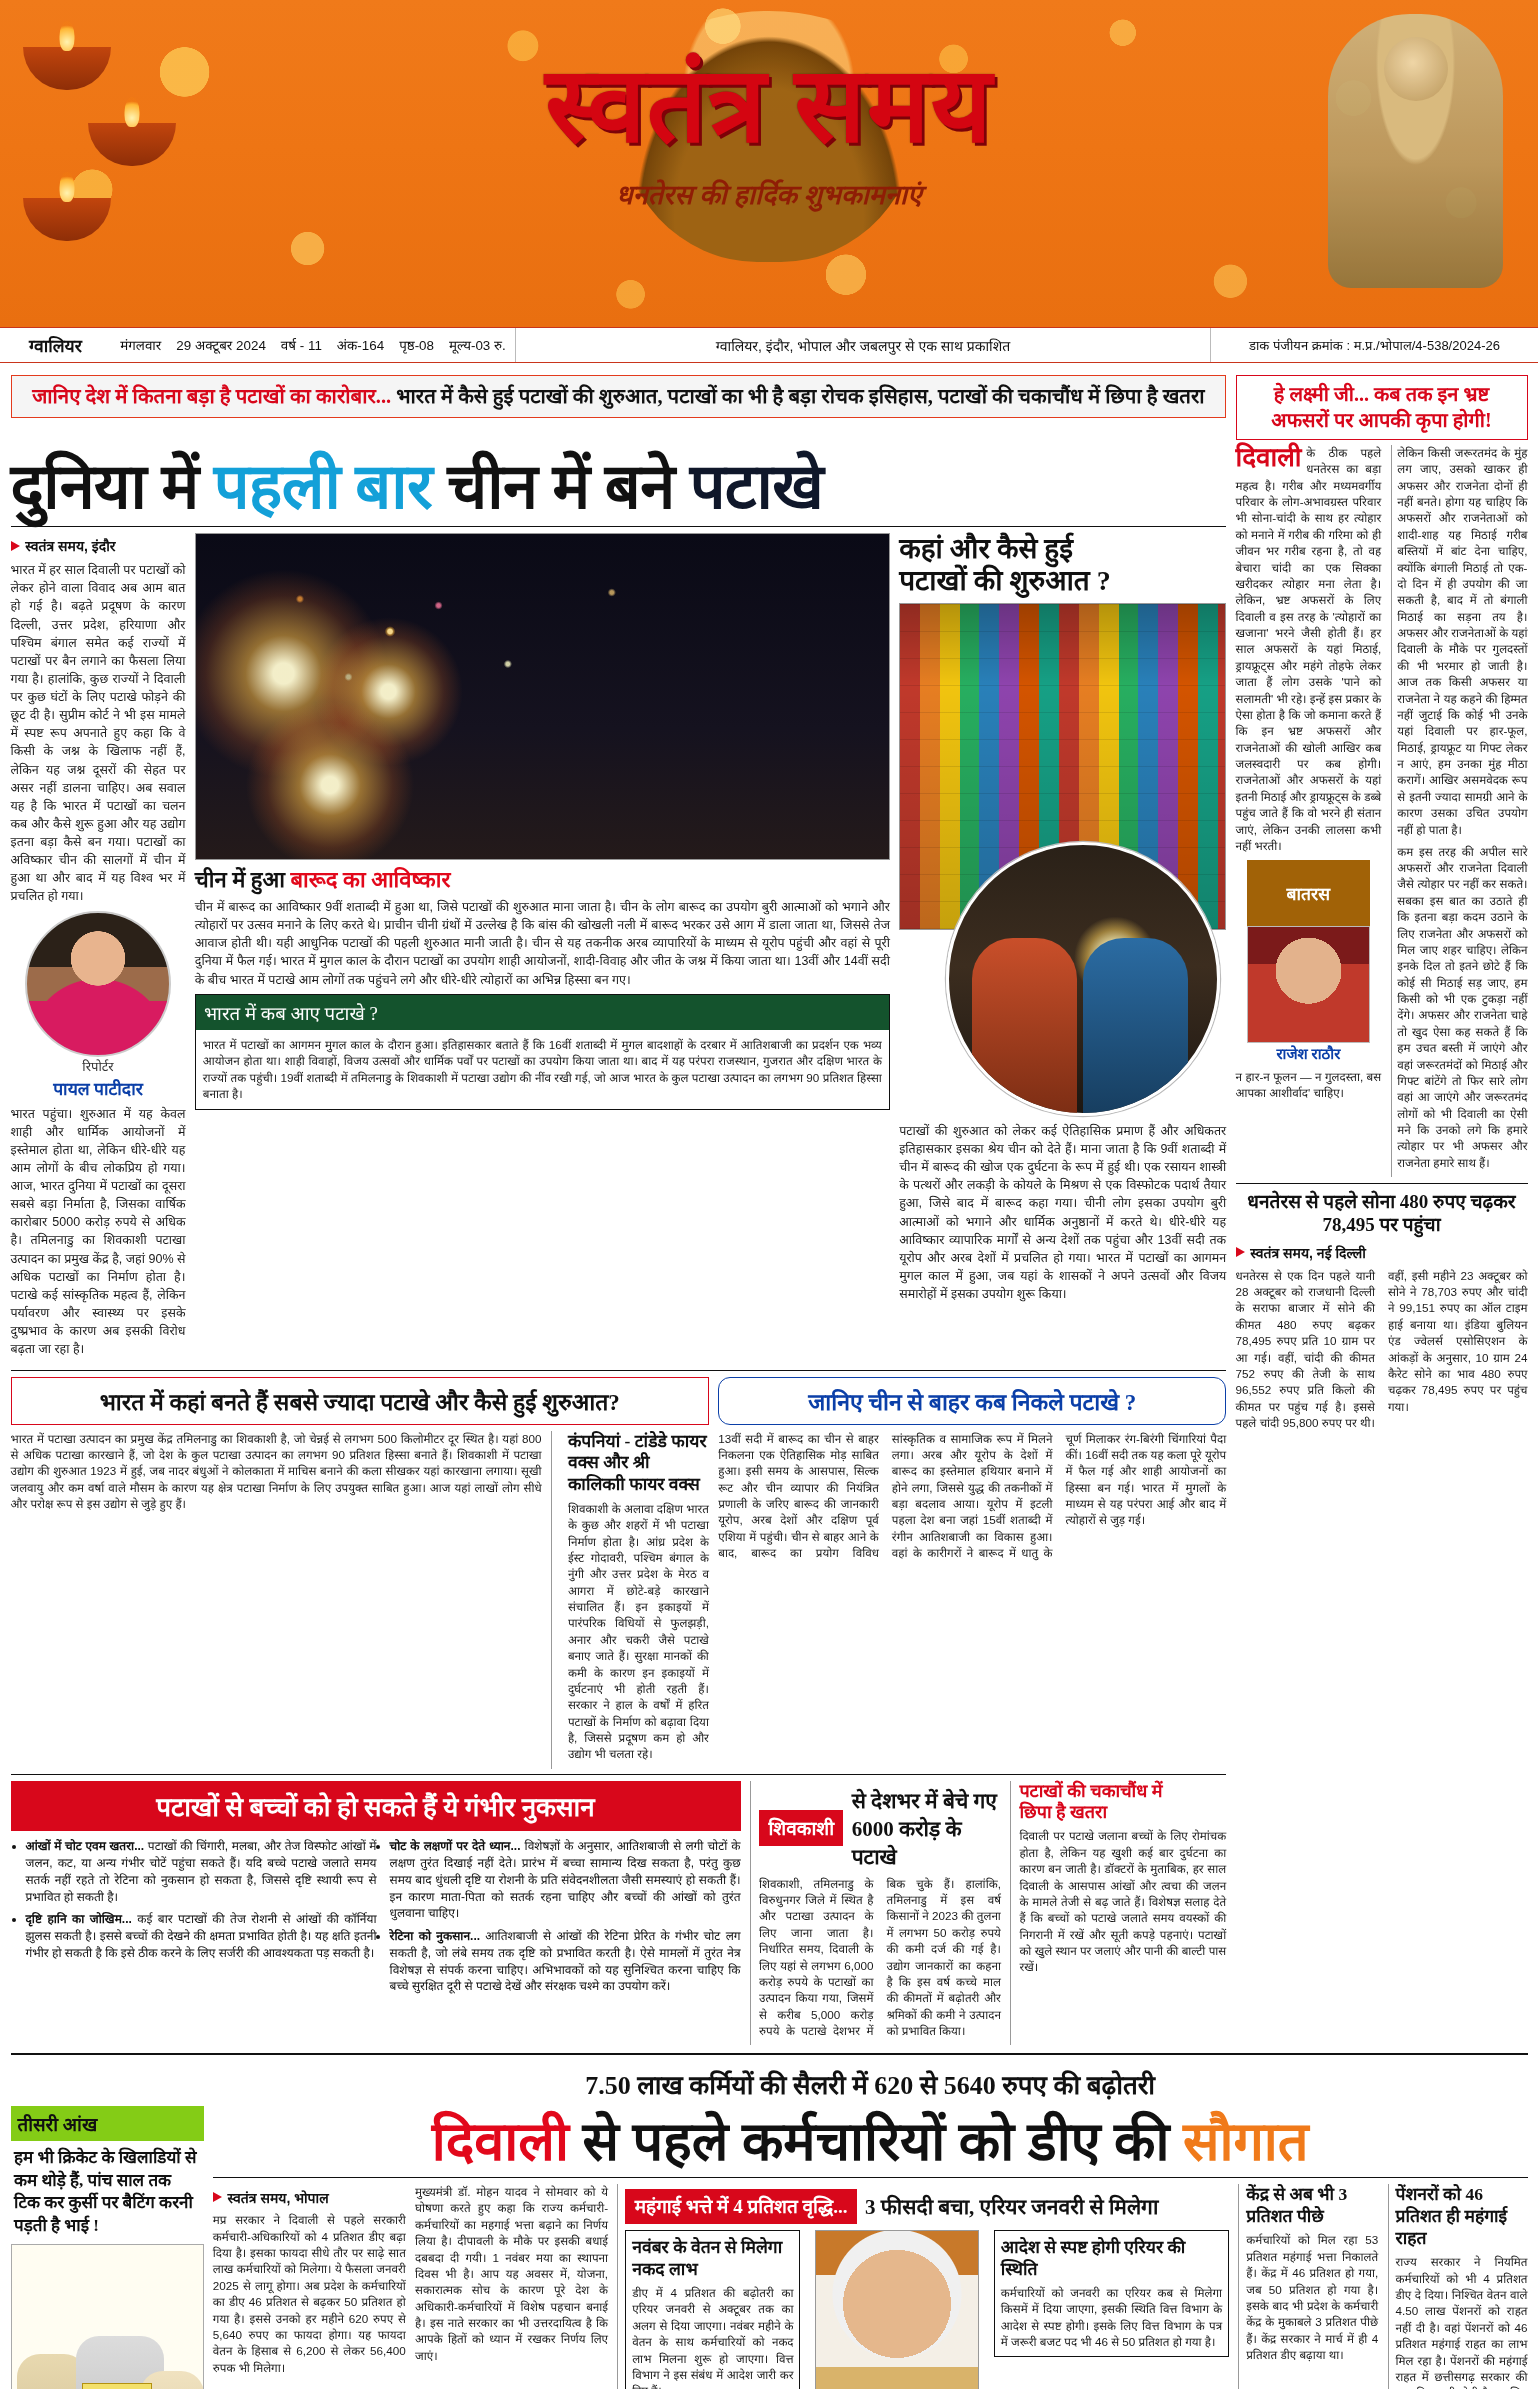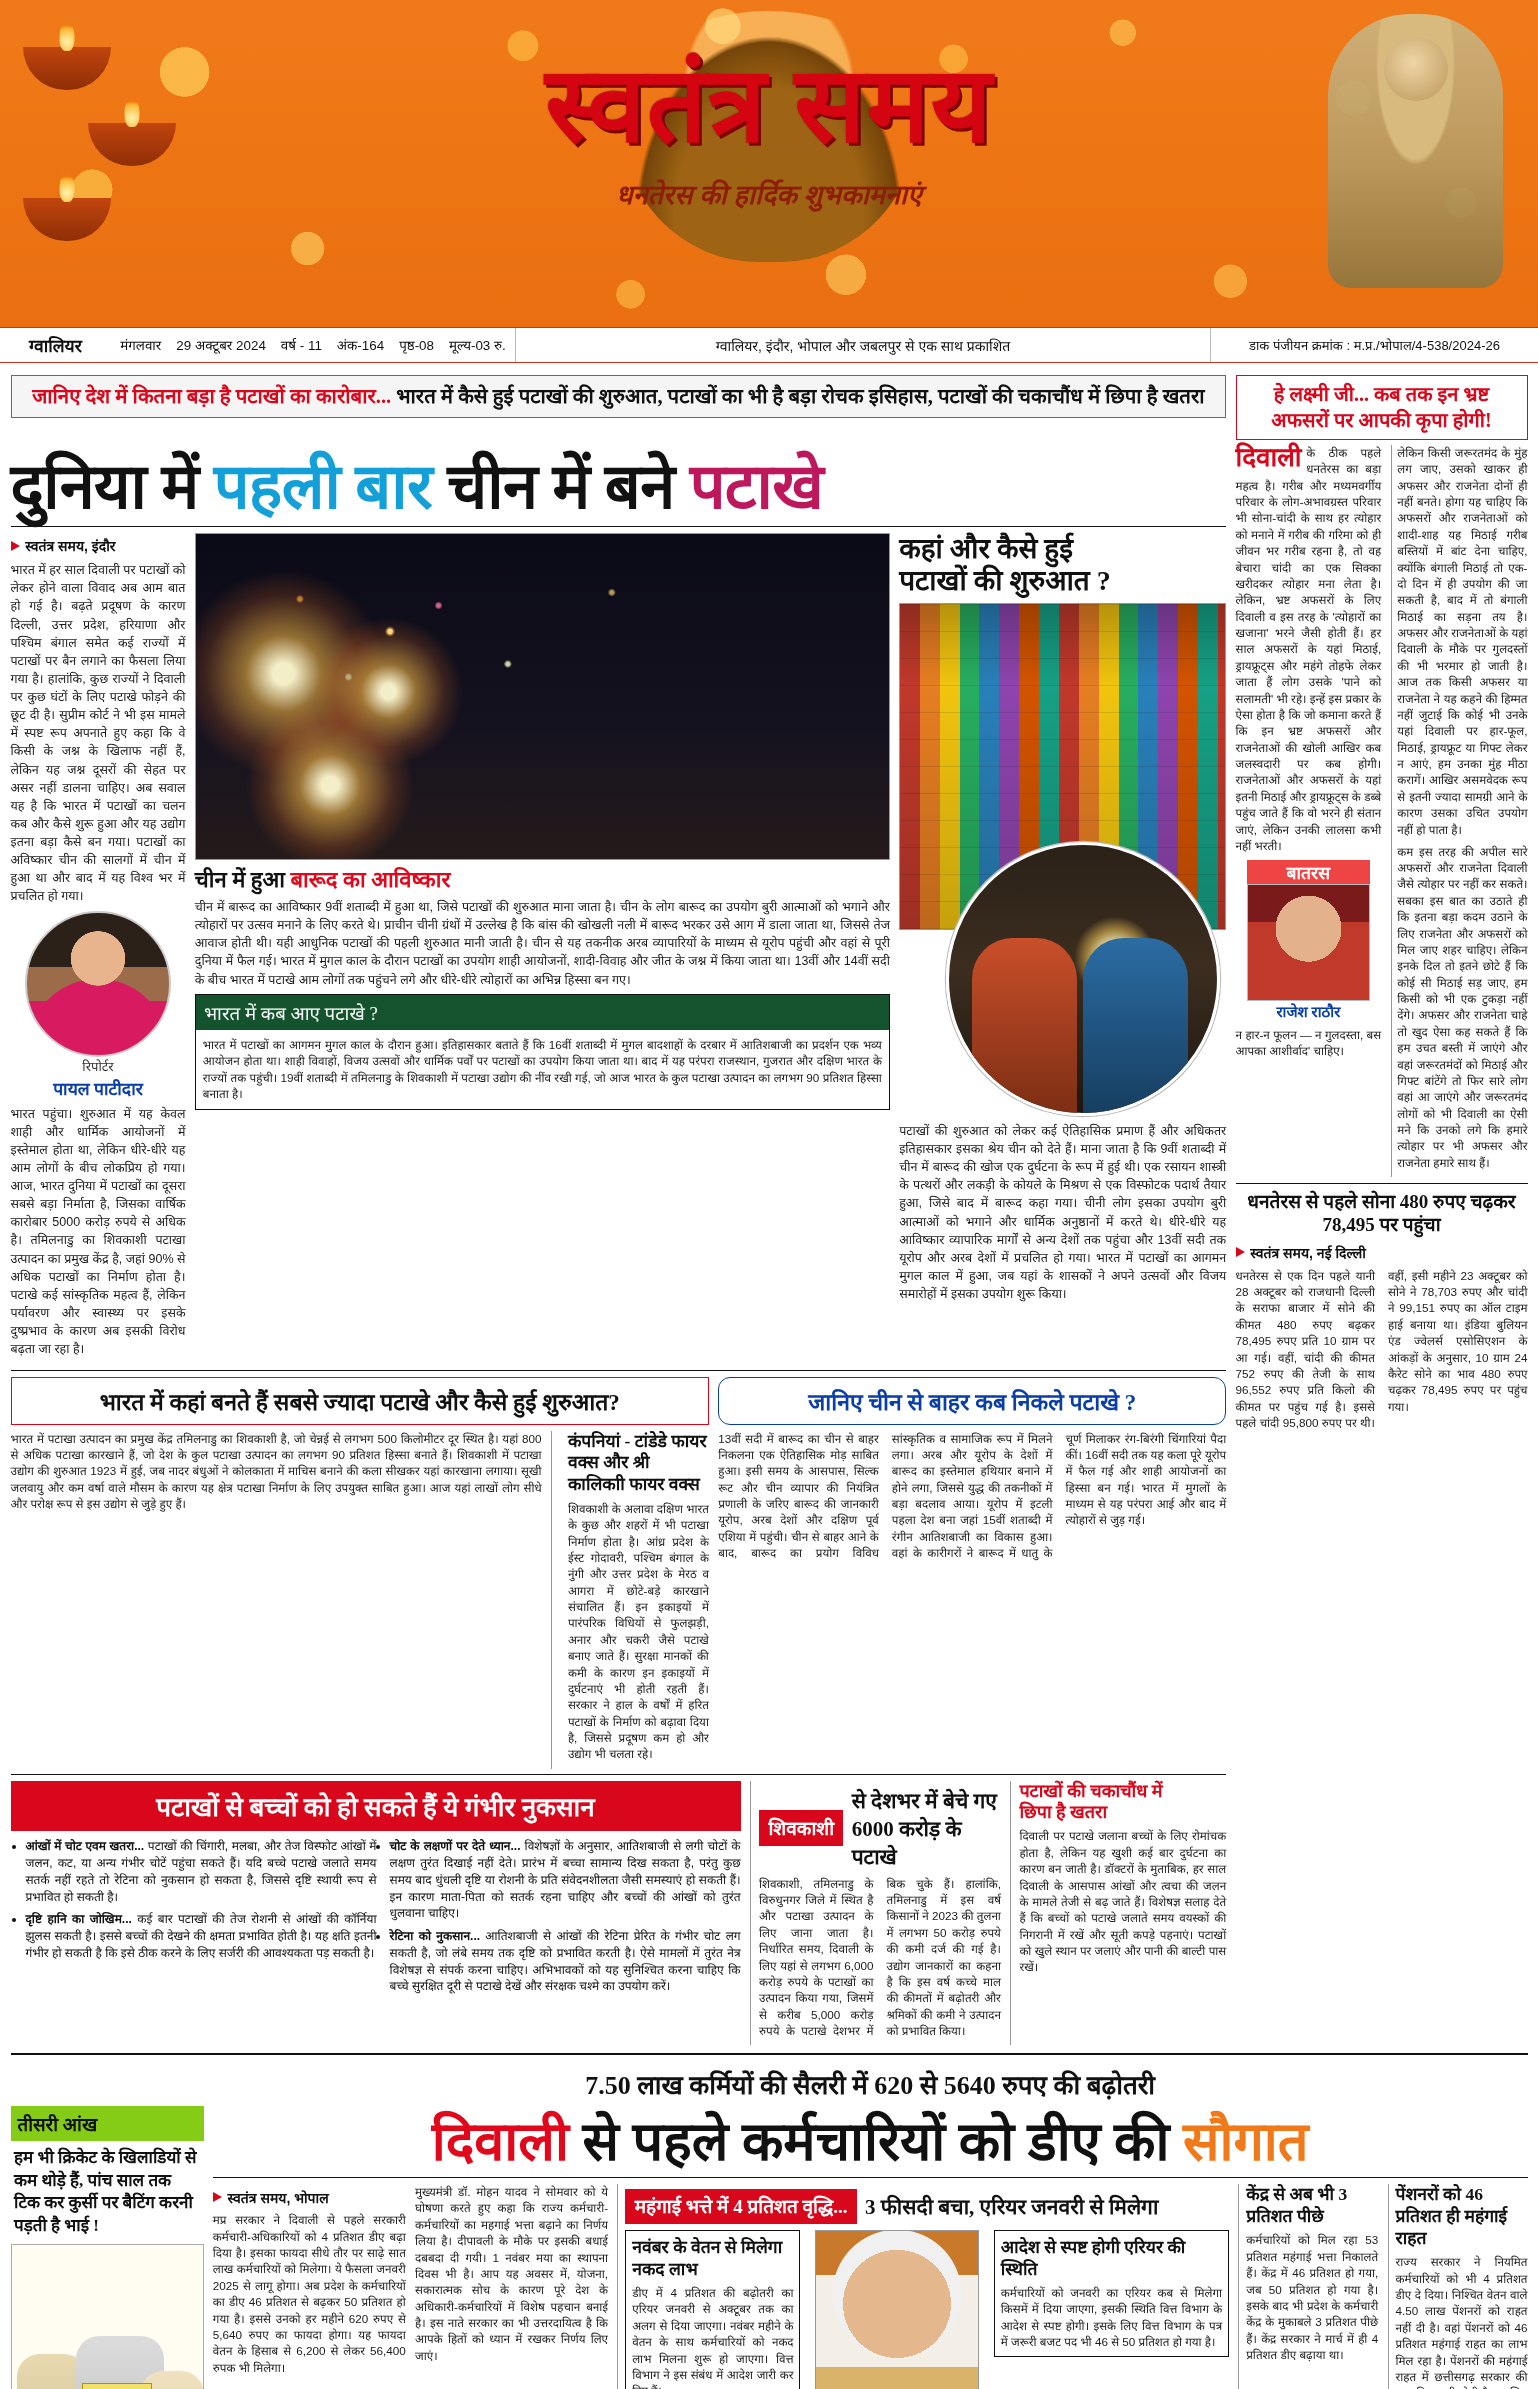--- a/index.html
+++ b/index.html
@@ -119,21 +119,21 @@
     font-size:20px; line-height:1.3;
   }
 
   
   h1.lead{
     font-family:"Liberation Serif", serif; font-weight:bold;
     font-size:63px; line-height:1.05; margin:9.3px 0 5.8px 0; color:#111;
     letter-spacing:-0.6px;
   }
   h1.lead .cy{ color:#13a0d8; }
-  h1.lead .rd{ color:#be185d; }
+  h1.lead .rd{ color:#0f172a; }
 
   .byline{
     display:flex; align-items:center; gap:5.8px; font-size:14px; font-weight:bold;
     margin:3.5px 0 5.8px 0;
   }
   .byline .tri{ width:0;height:0;border-left:9.3px solid #d8071b;border-top:5.8px solid transparent;border-bottom:5.8px solid transparent;}
 
   .lead-grid{ display:flex; gap:9.3px; }
   .lead-col1{ width:175px; }
   .lead-col2{ flex:1; }
@@ -240,21 +240,21 @@
   .dropcap{ float:left; font-family:"Liberation Serif",serif; font-weight:bold; color:#d8071b; font-size:26px; line-height:.95; padding:1.2px 4.7px 0 0;}
   .author-card{ width:123px; margin:5.8px auto; text-align:center;}
   .author-card .ph{
     width:123px;height:117px;
     background:
       radial-gradient(circle at 50% 38%, #e3b28c 0 33px, transparent 33px),
       linear-gradient(180deg,#7b1a1a 0 32%, #c0392b 32% 100%);
     border:1.8px solid #bbb;
   }
   .author-card .nm{ font-family:"Liberation Serif",serif; font-weight:bold; color:#0b3fa8; font-size:15px;}
-  .tag-bt{ background:#ef4444;color:#fff;font-family:"Liberation Serif",serif;font-weight:bold;font-size:17.5px;text-align:center;padding:0;}
+  .tag-bt{ background:#a16207;color:#fff;font-family:"Liberation Serif",serif;font-weight:bold;font-size:17.5px;text-align:center;padding:21px;}
 
   
   .gold-head{
     font-family:"Liberation Serif",serif; font-weight:bold; font-size:19px; line-height:1.25; text-align:center;
   }
 
   
   .lower{ margin-top:8.2px; border-top:2.3px solid #111; padding-top:7px;}
   .lower-row{ display:flex; gap:9.3px; }
   .cartoon-col{ width:193px; }

